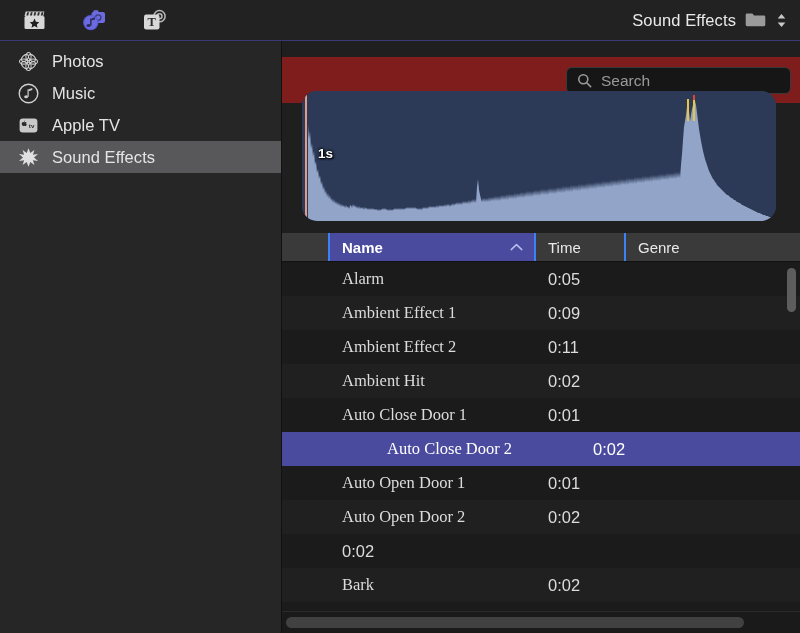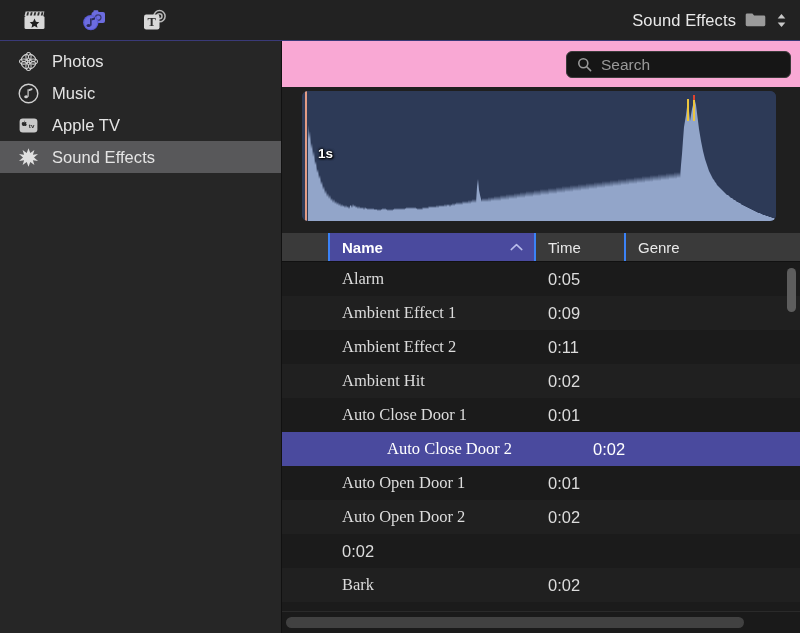--- a/index.html
+++ b/index.html
@@ -105,23 +105,23 @@
     position: absolute;
     left: 282px; top: 41px;
     width: 518px; height: 592px;
     background: #1f1f1f;
     box-sizing: border-box;
   }
 
   
   .searchrow {
     position: absolute;
-    left: 0; top: 0;
+    left: 0; top: 16px;
     width: 518px; height: 46px;
-    background: #f9a8d4;
+    background: #7f1d1d;
   }
   .searchbox {
     position: absolute;
     right: 9px; top: 10px;
     width: 225px; height: 27px;
     background: #161616;
     border: 1px solid #3a3a3a;
     border-radius: 6px;
     display: flex;
     align-items: center;
@@ -134,21 +134,21 @@
     color: #9a9a9a;
     font-size: 15.5px;
   }
 
   
   .wave-wrap {
     position: absolute;
     left: 20px; top: 50px;
     width: 474px; height: 130px;
     background: #2d3a57;
-    border-radius: 6px;
+    border-radius: 15px;
     overflow: hidden;
   }
   .wave-svg { display: block; }
   .wave-time {
     position: absolute;
     left: 16px; top: 55px;
     color: #ffffff;
     font-size: 13.5px;
     font-weight: bold;
     text-shadow: 0 0 3px #000, 0 0 3px #000, 1px 1px 2px #000;

